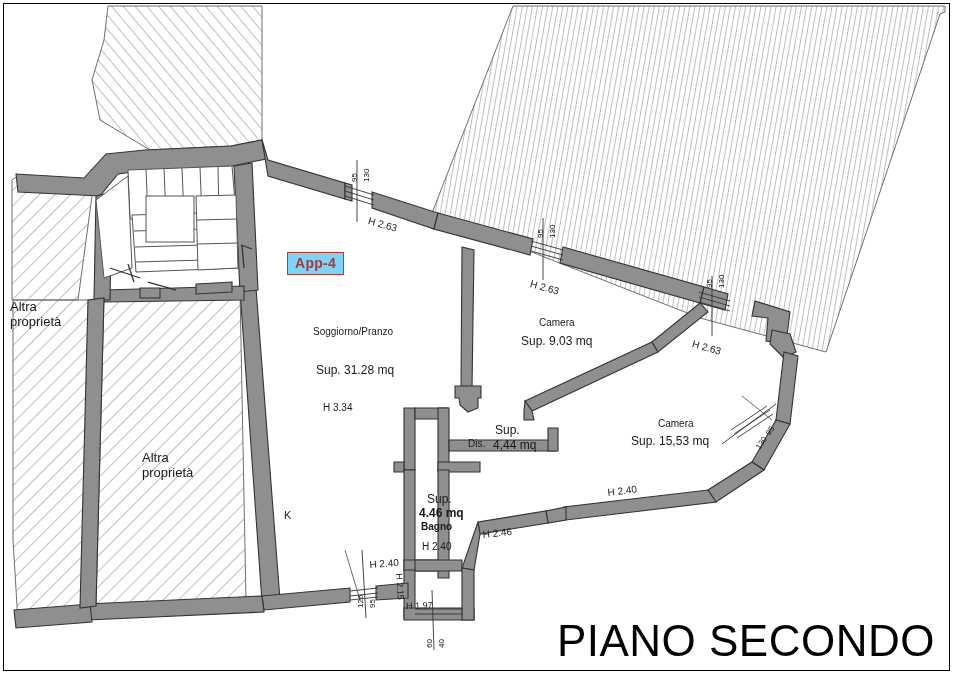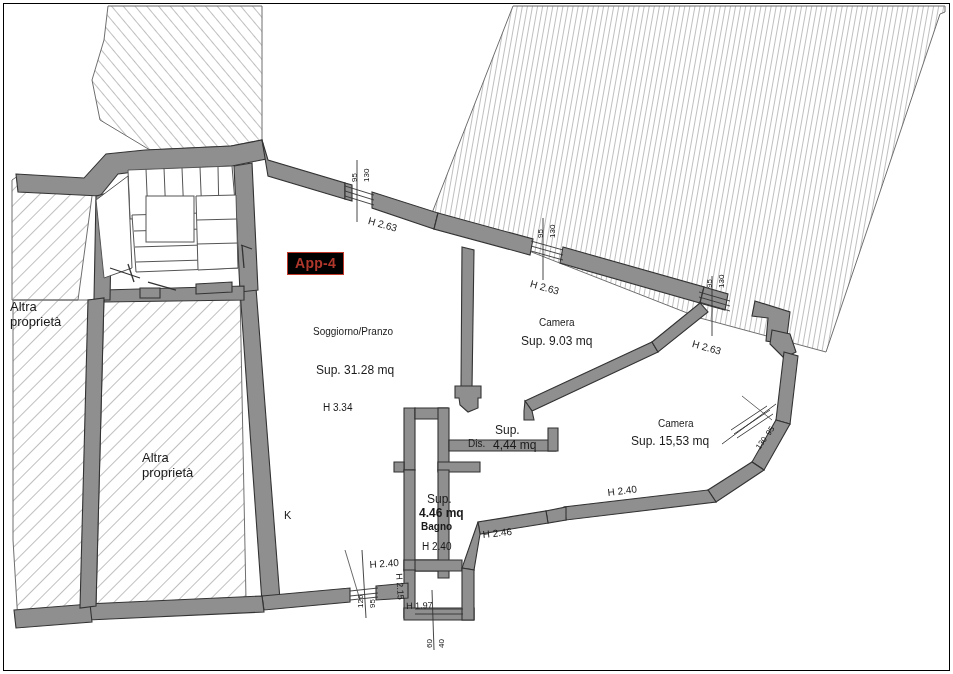--- a/index.html
+++ b/index.html
@@ -64,21 +64,21 @@
   #app-badge {
     position: absolute;
     left: 287px;
     top: 252px;
     border: 1px solid #c0392b;
     color: #b0372c;
     font-size: 14px;
     font-weight: bold;
     padding: 2px 7px 3px 7px;
     letter-spacing: 0.3px;
-    background: #000000;
+    background: #7dd3fc;
     font-family: "Liberation Sans", sans-serif;
   }
   #floor-title {
     position: absolute;
     right: 18px;
     bottom: 8px;
     font-size: 44px;
     color: #000;
     letter-spacing: 0.5px;
     font-family: "Liberation Sans", sans-serif;
@@ -328,14 +328,15 @@
 
   <div class="dim" style="left:764px; top:432px; transform: rotate(-55deg); transform-origin: left top;">95</div>
   <div class="dim" style="left:754px; top:446px; transform: rotate(-55deg); transform-origin: left top;">130</div>
 
   <div class="dim" style="left:356px; top:608px; transform: rotate(-90deg); transform-origin: left top;">126</div>
   <div class="dim" style="left:368px; top:608px; transform: rotate(-90deg); transform-origin: left top;">95</div>
 
   <div class="dim" style="left:425px; top:648px; transform: rotate(-90deg); transform-origin: left top;">60</div>
   <div class="dim" style="left:437px; top:648px; transform: rotate(-90deg); transform-origin: left top;">40</div>
 
+  <div id="floor-title">PIANO SECONDO</div>
 
 </div>
 
 </body></html>

